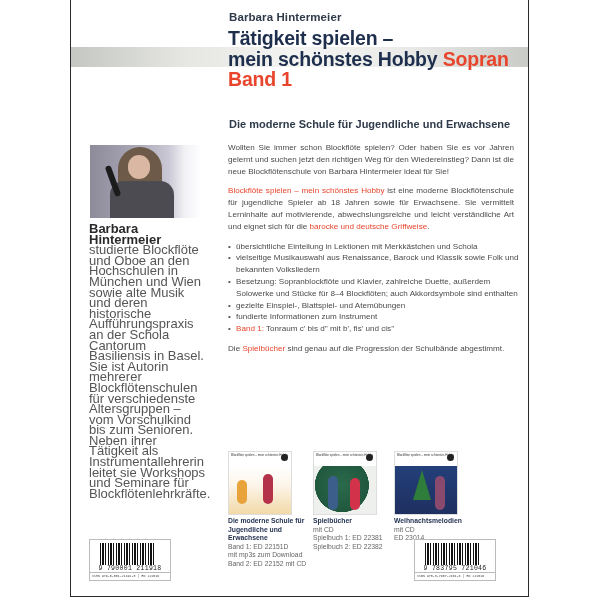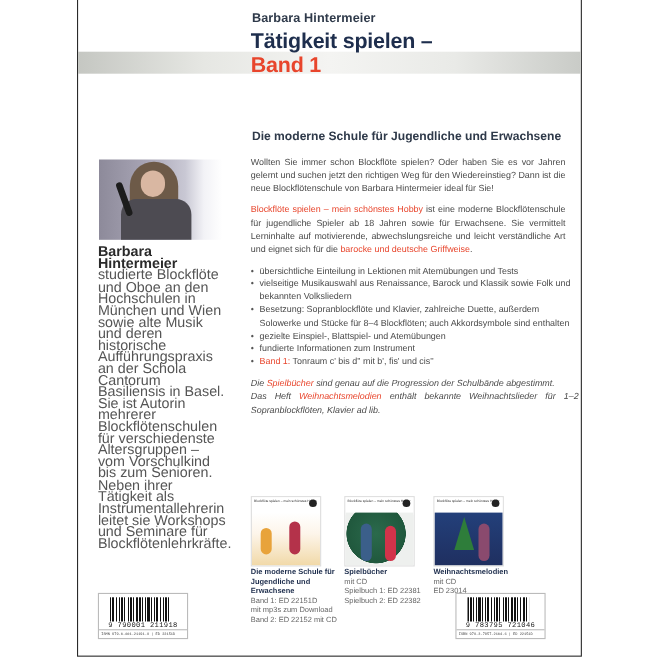--- a/index.html
+++ b/index.html
@@ -16,21 +16,21 @@
   .photo .body { position:absolute; left:20px; top:36px; width:64px; height:40px; border-radius:14px 14px 0 0; background:#4d4b52; }
   .photo .flute { position:absolute; left:20px; top:20px; width:6px; height:32px; background:#1c1c1c; transform:rotate(-20deg); border-radius:3px; }
   .bio { position:absolute; left:18px; top:225px; width:118px; font-size:13px; line-height:10.6px; color:#555; }
   .bio b { color:#2a2a2a; }
   .main { position:absolute; left:157px; top:143px; width:298px; font-size:8.1px; line-height:11.8px; color:#4a4a4a; text-align:justify; }
   .main p { margin:0 12px 8px 0; }
   .hl { color:#e8452c; }
   .main ul { list-style:none; margin:0 0 8px 0; padding:0; }
   .main li { position:relative; padding-left:8px; text-align:left; }
   .main li::before { content:"•"; position:absolute; left:0; top:0; color:#555; }
-  .extras p { margin:0;font-style:italic; }
+  .extras p { margin:0; }
   .books { position:absolute; left:157px; top:452px; width:300px; height:60px; }
   .book { position:absolute; top:0; width:62px; height:62px; border:1px solid #ddd; background:#fff; overflow:hidden; }
   .book .bhead { height:14px; background:#fff; font-size:3px; color:#333; padding:1px 2px; }
   .book .bart { position:absolute; left:0; top:14px; width:100%; height:48px; }
   .book .cd { position:absolute; right:3px; top:2px; width:7px; height:7px; border-radius:50%; background:#222; }
   .book-b1 { left:0; }
   .book-b1 .bart { background:linear-gradient(180deg,#fff 0%, #fdf5ea 40%, #f1d9a8 100%); }
   .book-b2 { left:85px; }
   .book-b2 .bart { background:radial-gradient(circle at 45% 40%, #2b6a4c 0%, #20583d 60%, #eef0ee 61%); }
   .book-b3 { left:166px; }
@@ -51,48 +51,48 @@
 </head>
 <body>
 
 <div class="cover">
   <div class="gradient-band"></div>
 
   <div class="author">Barbara Hintermeier</div>
 
   <div class="title">
     <div>Tätigkeit spielen –</div>
+    <div><span>mein schönstes Hobby</span> <span class="red">Sopran</span></div>
     <div class="red">Band 1</div>
   </div>
 
   <div class="subtitle">Die moderne Schule für Jugendliche und Erwachsene</div>
 
   <div class="photo">
     <div class="hair"></div>
     <div class="body"></div>
     <div class="face"></div>
     <div class="flute"></div>
   </div>
 
   <div class="bio"><b>Barbara Hintermeier</b><span> studierte Blockflöte und Oboe an den Hochschulen in München und Wien sowie alte Musik und deren historische Aufführungspraxis an der Schola Cantorum Basiliensis in Basel. Sie ist Autorin mehrerer Blockflötenschulen für verschiedenste Altersgruppen – vom Vorschulkind bis zum Senioren. Neben ihrer Tätigkeit als Instrumentallehrerin leitet sie Workshops und Seminare für Blockflötenlehrkräfte.</span></div>
 
   <div class="main">
     <p>Wollten Sie immer schon Blockflöte spielen? Oder haben Sie es vor Jahren gelernt und suchen jetzt den richtigen Weg für den Wiedereinstieg? Dann ist die neue Blockflötenschule von Barbara Hintermeier ideal für Sie!</p>
     <p><span class="hl">Blockflöte spielen – mein schönstes Hobby</span><span> ist eine moderne Blockflötenschule für jugendliche Spieler ab 18 Jahren sowie für Erwachsene. Sie vermittelt Lerninhalte auf motivierende, abwechslungsreiche und leicht verständliche Art und eignet sich für die </span><span class="hl">barocke und deutsche Griffweise</span><span>.</span></p>
     <ul>
-      <li>übersichtliche Einteilung in Lektionen mit Atemübungen und Tests</li>
+      <li>übersichtliche Einteilung in Lektionen mit Merkkästchen und Schola</li>
       <li>vielseitige Musikauswahl aus Renaissance, Barock und Klassik sowie Folk und bekannten Volksliedern</li>
       <li>Besetzung: Sopranblockflöte und Klavier, zahlreiche Duette, außerdem Solowerke und Stücke für 8–4 Blockflöten; auch Akkordsymbole sind enthalten</li>
       <li>gezielte Einspiel-, Blattspiel- und Atemübungen</li>
       <li>fundierte Informationen zum Instrument</li>
       <li><span class="hl">Band 1:</span><span> Tonraum c' bis d'' mit b', fis' und cis''</span></li>
     </ul>
     <div class="extras">
       <p><span>Die </span><span class="hl">Spielbücher</span><span> sind genau auf die Progression der Schulbände abgestimmt.</span></p>
-      <p><span>Das Heft </span><span class="hl">Weihnachtsmelodien</span><span> enthält bekannte Weihnachtslieder für 1–2 Sopranblockflöten, Klavier ad lib.</span></p>
     </div>
   </div>
 
   <div class="books">
     <div class="book book-b1">
       <div class="bhead"><span>Blockflöte spielen – mein schönstes Hobby</span></div>
       <div class="cd"></div>
       <div class="bart">
         <div class="fig1" style="left:8px;top:14px;background:#e8a33b;"></div>
         <div class="fig1" style="left:34px;top:8px;background:#b4324a;height:30px;"></div>

